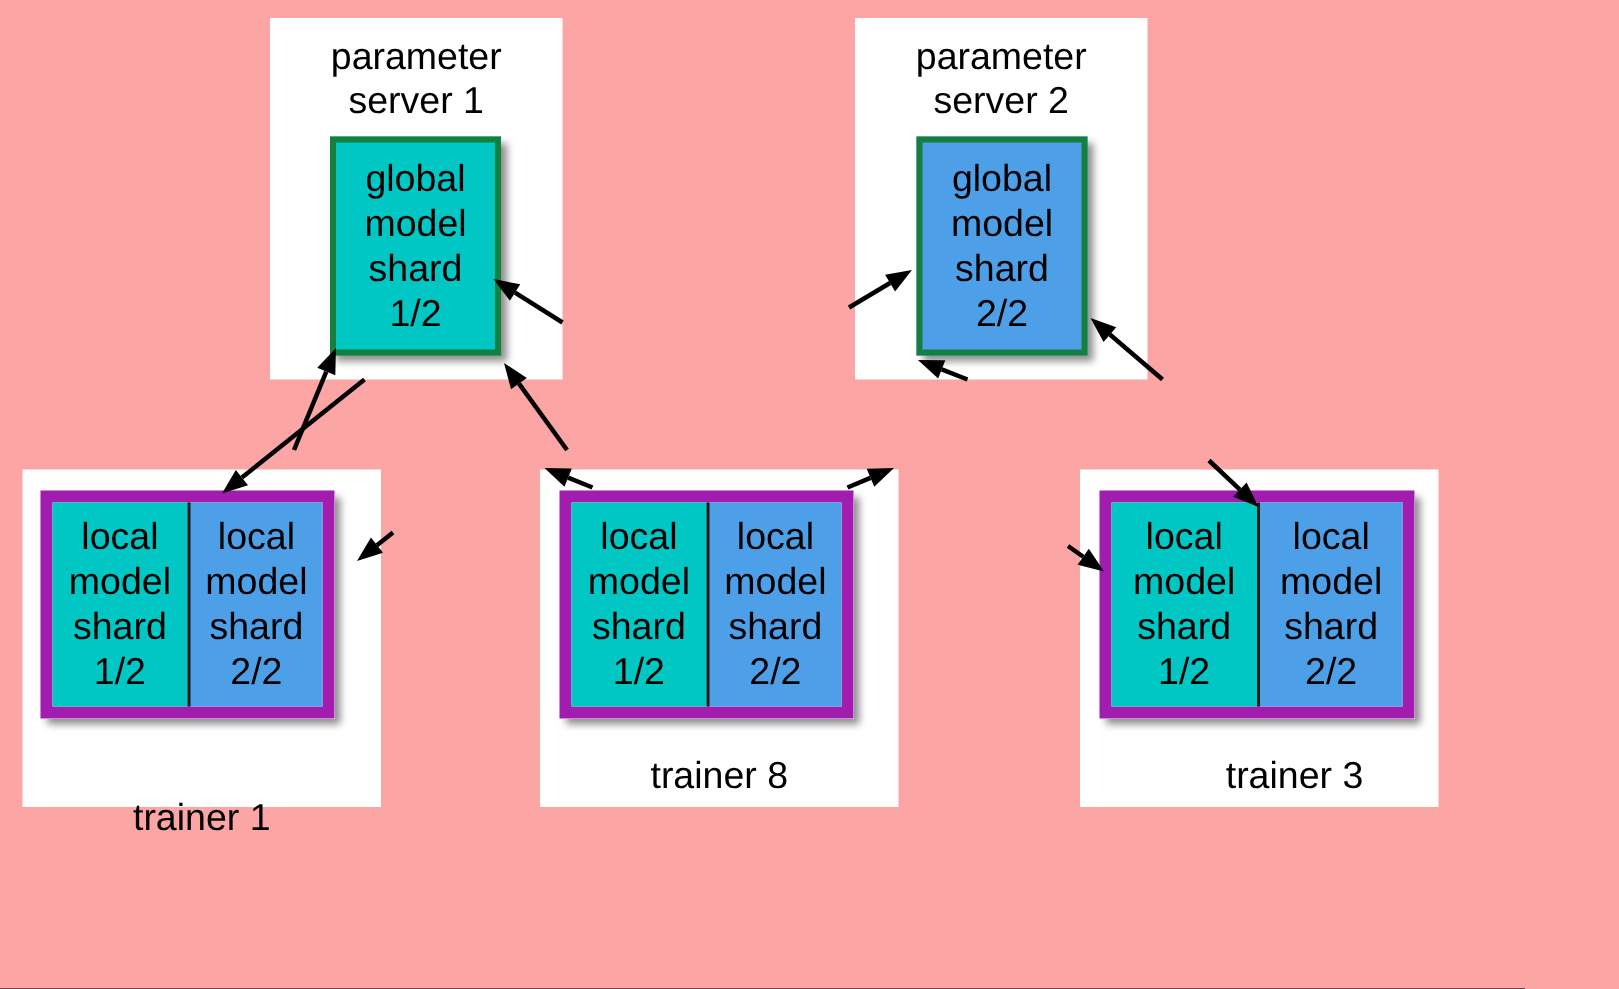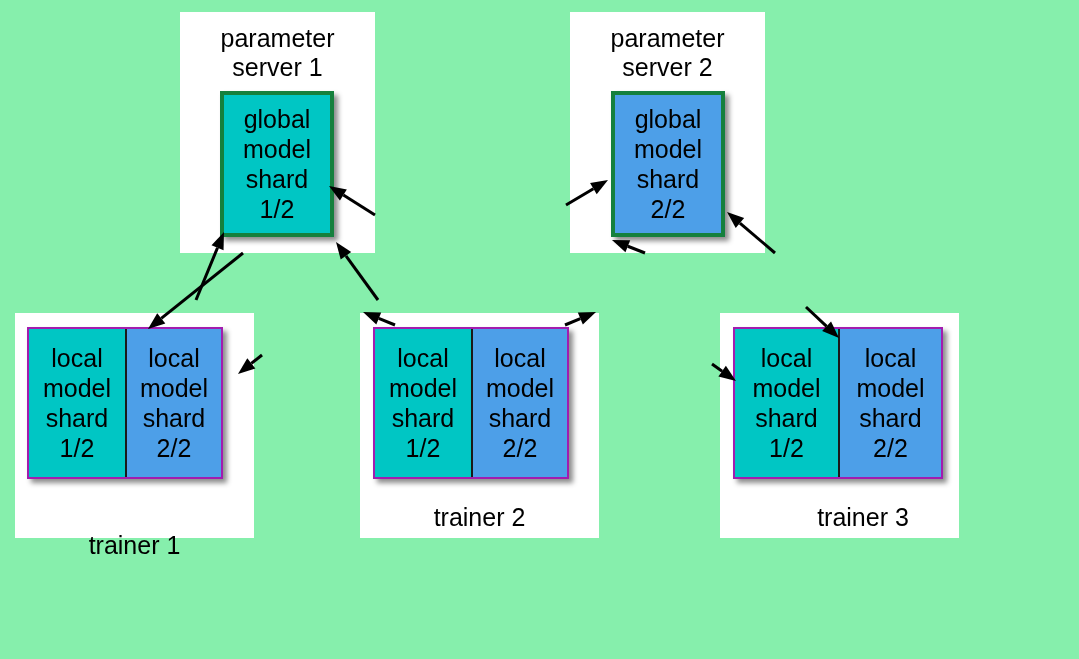--- a/index.html
+++ b/index.html
@@ -5,21 +5,21 @@
 <style>
   html, body {
     margin: 0;
     padding: 0;
     background: #000000;
   }
   #stage {
     position: relative;
     width: 1079px;
     height: 659px;
-    background: #86efac;
+    background: #fca5a5;
     overflow: hidden;
     font-family: "Liberation Sans", sans-serif;
   }
   
   .node-card {
     position: absolute;
     background: #ffffff;
     box-sizing: border-box;
     z-index: 2;
   }
@@ -49,21 +49,21 @@
     color: #000000;
     font-size: 25px;
     line-height: 30px;
     white-space: pre-line;
   }
   
   .shard-pair {
     position: absolute;
     display: flex;
     box-sizing: border-box;
-    border: 2px solid #a21caf;
+    border: 8px solid #a21caf;
     box-shadow: 4px 4px 5px rgba(0,0,0,0.45);
     z-index: 3;
   }
   .shard-pair > .half {
     box-sizing: border-box;
     display: flex;
     align-items: center;
     justify-content: center;
   }
   .shard-pair > .half.right { border-left: 2px solid #1a1a1a; }
@@ -128,21 +128,21 @@
 shard
 1/2</div>
     </div>
     <div class="half right" style="width:98px; background:#4d9fe8;">
       <div class="shard-label">local
 model
 shard
 2/2</div>
     </div>
   </div>
-  <div class="node-title" style="left:360px; top:503px; width:239px;">trainer 2</div>
+  <div class="node-title" style="left:360px; top:503px; width:239px;">trainer 8</div>
 
   <div class="node-card" style="left:720px; top:313px; width:239px; height:225px;"></div>
   <div class="shard-pair" style="left:733px; top:327px; width:210px; height:152px;">
     <div class="half left" style="width:105px; background:#00c6c4;">
       <div class="shard-label">local
 model
 shard
 1/2</div>
     </div>
     <div class="half right" style="width:105px; background:#4d9fe8;">

